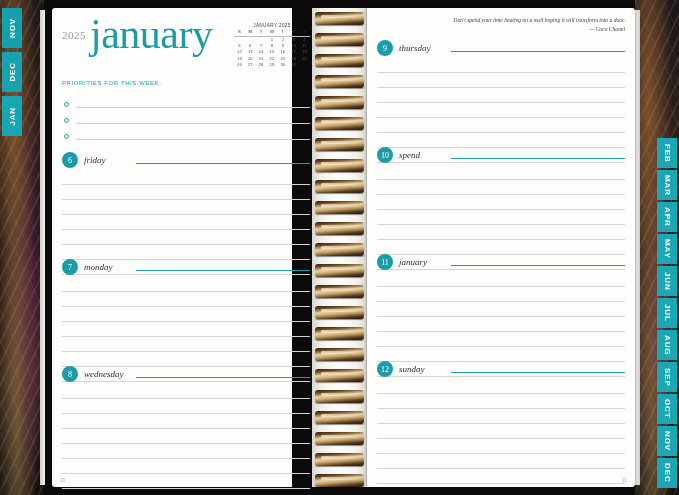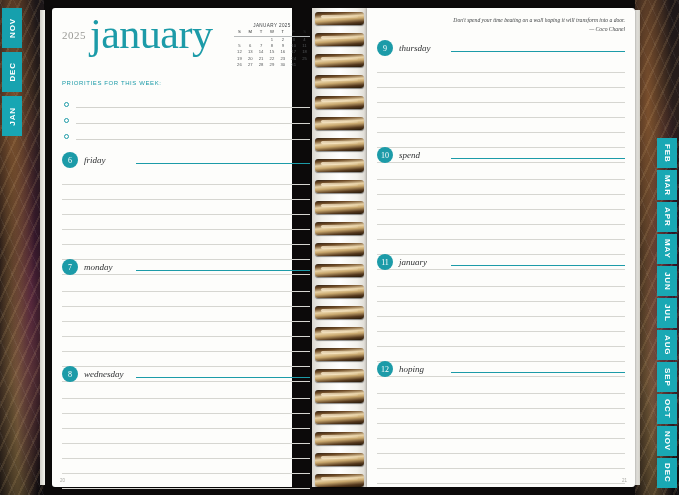--- a/index.html
+++ b/index.html
@@ -459,21 +459,21 @@
               <div class="line"></div>
               <div class="line"></div>
               <div class="line"></div>
               <div class="line"></div>
               <div class="line"></div>
             </div>
           </div>
           <div class="day-block" style="top: 345px;">
             <div class="day-head">
               <span class="day-num">12</span>
-              <span class="day-name">hoping</span>
+              <span class="day-name">sunday</span>
               <span class="day-rule"></span>
             </div>
             <div class="lines">
               <div class="line"></div>
               <div class="line"></div>
               <div class="line"></div>
               <div class="line"></div>
               <div class="line"></div>
               <div class="line"></div>
               <div class="line"></div>

